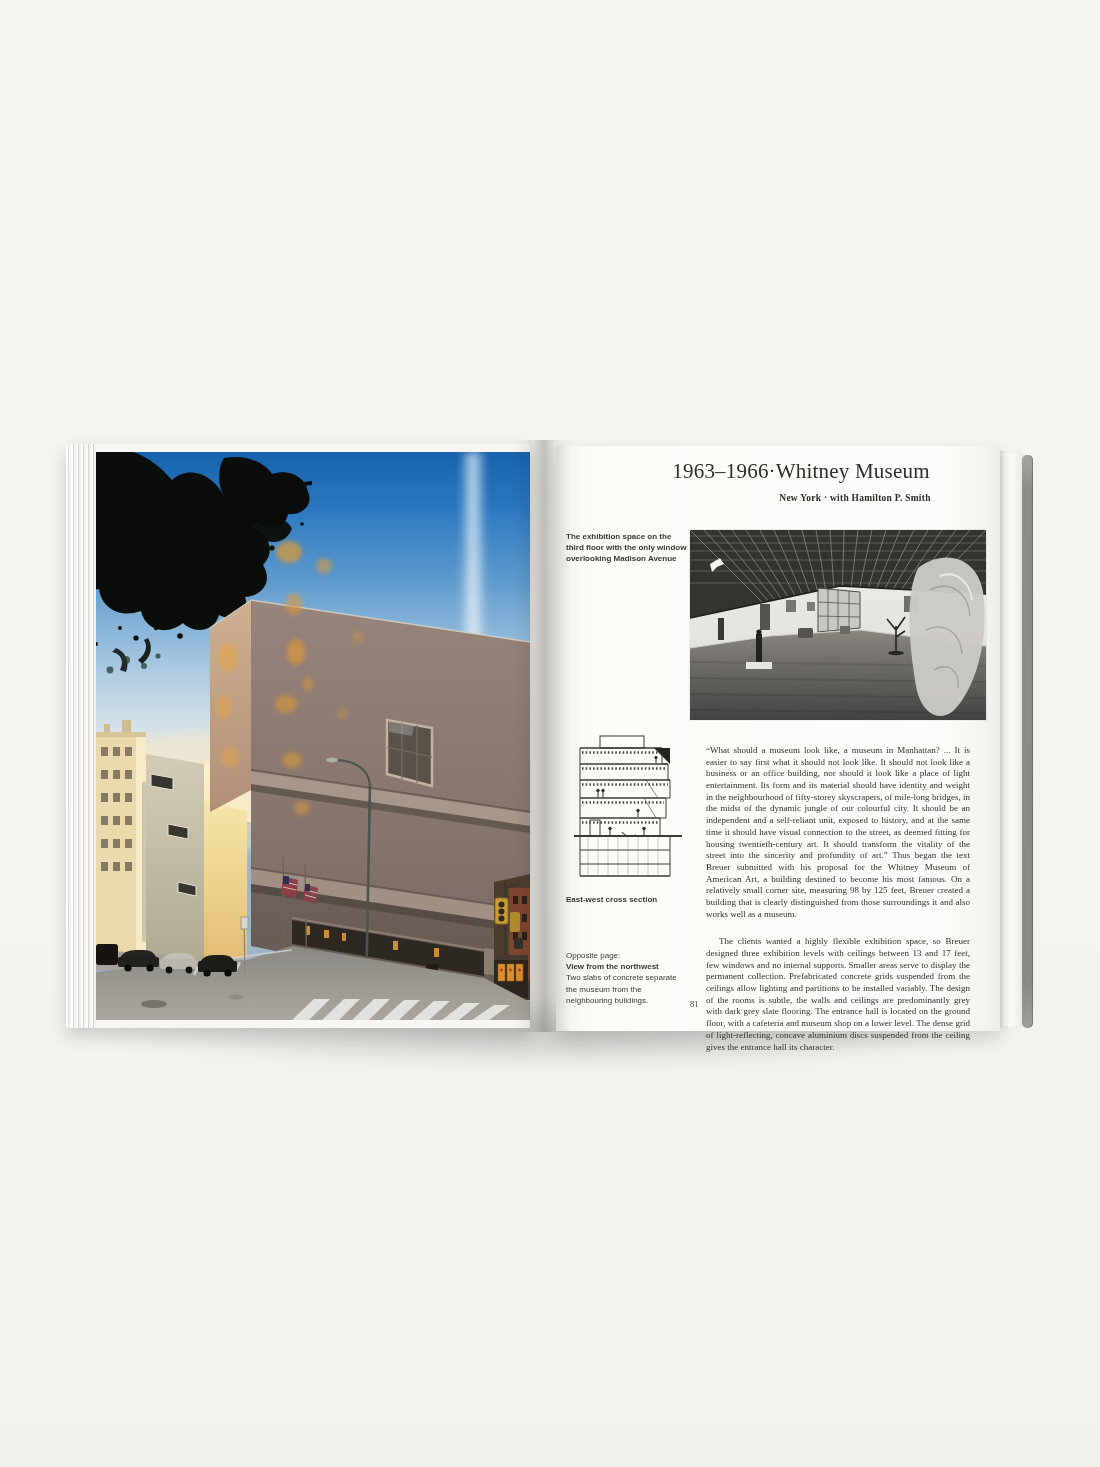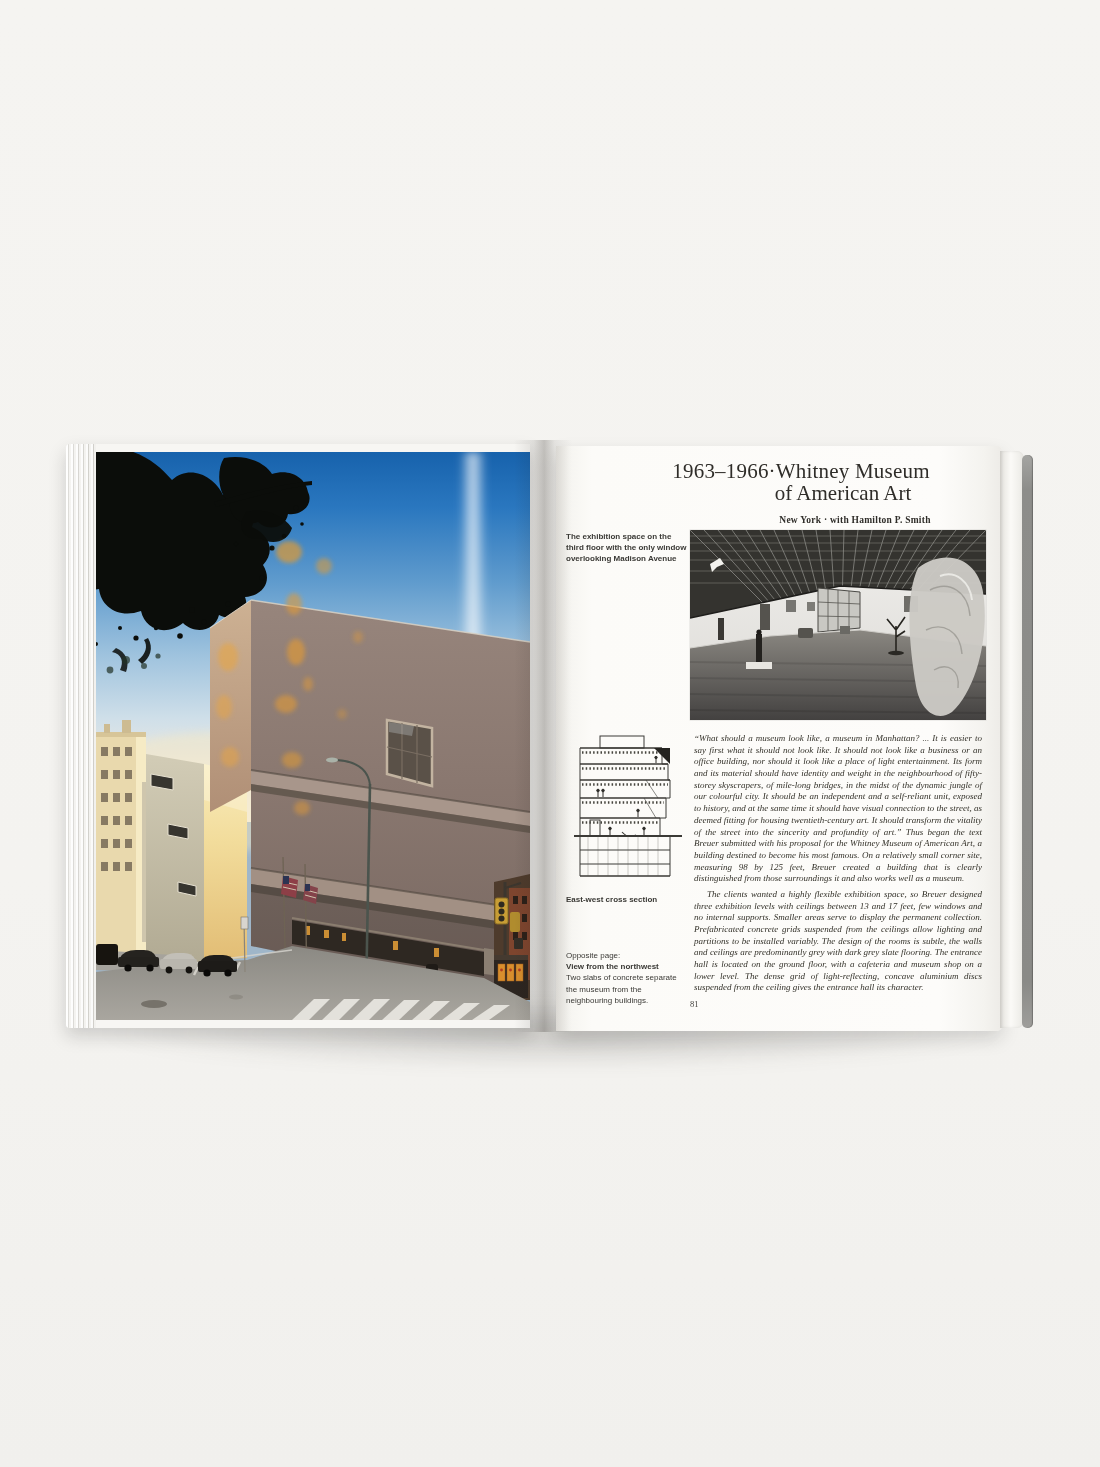--- a/index.html
+++ b/index.html
@@ -28,21 +28,21 @@
   .rp-title .l2{font-size:21px;margin-top:-3px;transform:translateX(42px);}
   .rp-title .sub{font-size:9.5px;font-weight:bold;margin-top:9px;transform:translateX(54px);letter-spacing:.25px;}
   .cap{font-size:8px;line-height:1.4;color:#3a3935;width:122px;}
   .cap-top{position:absolute;left:10px;top:85px;font-weight:bold;}
   .bw-photo{position:absolute;left:134px;top:84px;width:296px;height:190px;overflow:hidden;background:#e6e5e1;box-shadow:0 0 0 .5px rgba(0,0,0,.12);}
   .section-fig{position:absolute;left:10px;top:278px;width:116px;height:164px;}
   .cap-section{position:absolute;left:10px;top:448px;font-weight:bold;}
   .cap-opp{position:absolute;left:10px;top:504px;}
   .cap-opp .b{font-weight:bold;}
   .body-col{position:absolute;left:134px;top:283px;width:296px;font-family:"Liberation Serif",serif;font-size:9px;line-height:1.3;color:#333129;text-align:justify;}
-  .body-col p{margin:4px;font-style:italic;}
+  .body-col p{margin:16px;}
   .body-col p + p{text-indent:13px;}
   .page-num{position:absolute;left:134px;top:553px;width:296px;font-family:"Liberation Serif",serif;font-size:8.5px;color:#45433f;}
 </style>
 </head>
 <body>
 
 <div class="stage">
   <div class="book-shadow"></div>
 
   <div class="book">
@@ -335,21 +335,20 @@
         </svg>
       </div>
     </div>
 
     <div class="gutter"></div>
 
     <div class="page-right">
 
       <div class="rp-title">
         <div class="l1">1963–1966·Whitney Museum</div>
-        <div class="l2">of American Art</div>
         <div class="sub">New York · with Hamilton P. Smith</div>
       </div>
 
       <div class="cap cap-top">The exhibition space on the third floor with the only window overlooking Madison Avenue</div>
 
       <div class="bw-photo">
         <svg width="296" height="190" viewBox="0 0 296 190">
           <defs>
             <linearGradient id="wallg" x1="0" y1="0" x2="0" y2="1">
               <stop offset="0" stop-color="#f0efec"></stop>

